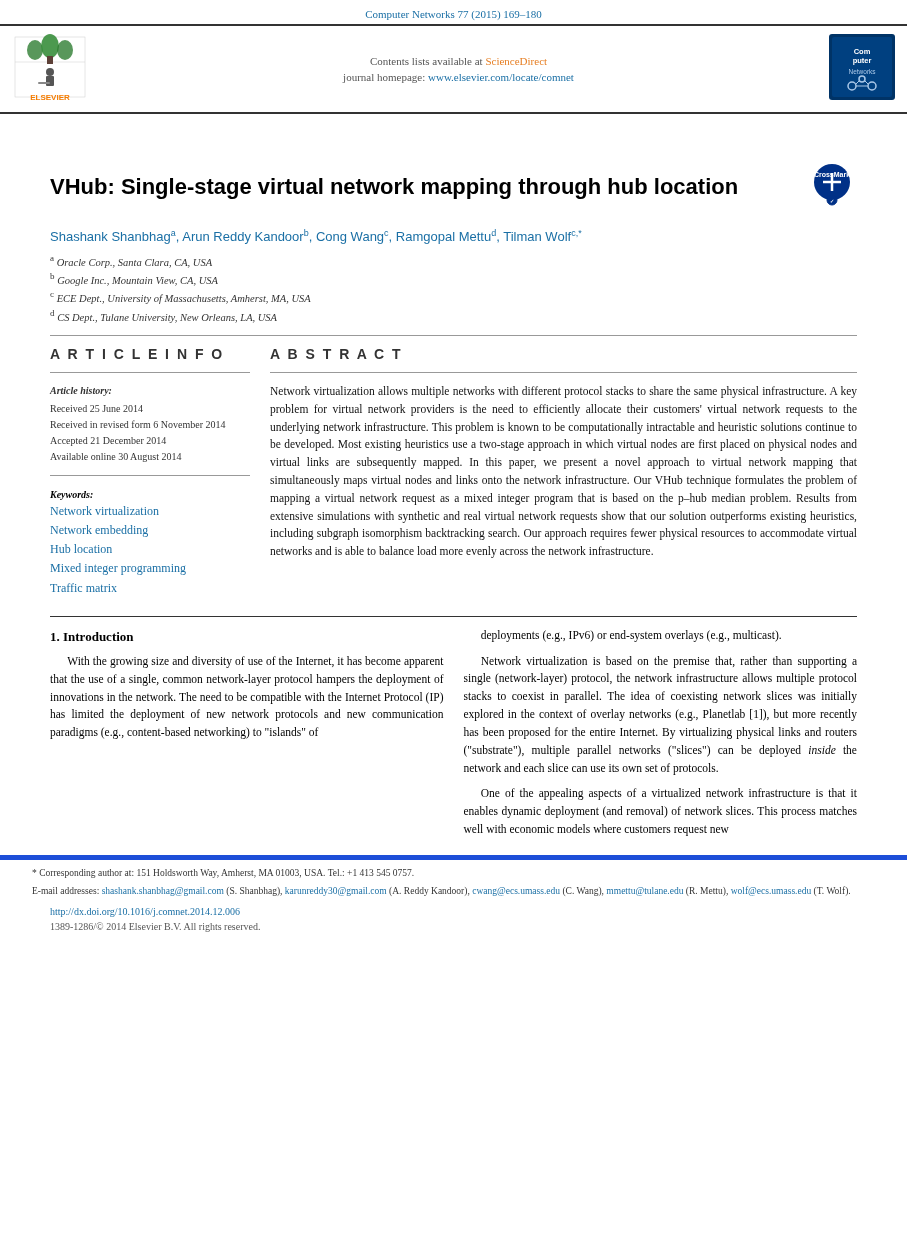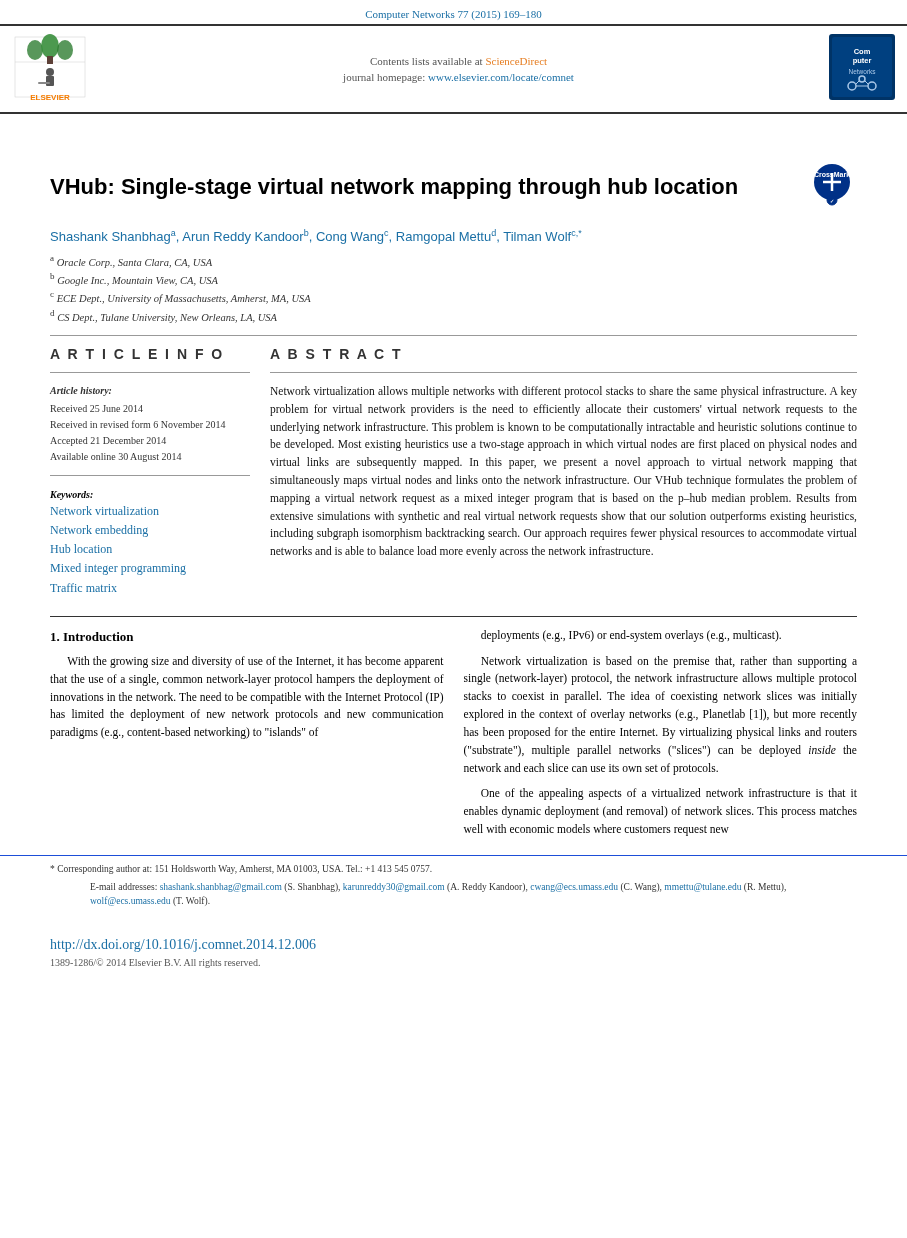--- a/index.html
+++ b/index.html
@@ -197,34 +197,33 @@
       font-size: 13px;
       font-weight: bold;
       margin-bottom: 6px;
       color: #000;
     }
     .body-para {
       margin-bottom: 8px;
       text-indent: 1.5em;
     }
     .footnote-area {
-      padding: 6px 50px 4px 50px;
-      border-top: 1px solid #1d4ed8;
+      padding: 6px 50px 4px 32px;
+      border-top: 5px solid #1d4ed8;
       margin-top: 8px;
     }
     .footnote-text {
       font-size: 9.5px;
       color: #333;
       line-height: 1.5;
     }
     .doi-line {
       padding: 4px 50px;
-      font-size: 14px;
+      font-size: 10px;
       color: #1a6fa5;
-      margin-top: 20px;
     }
     .issn-line {
       padding: 0 50px 8px 50px;
       font-size: 10px;
       color: #555;
     }
   </style>
 </head>
 <body>
 
@@ -362,21 +361,21 @@
       <p class="body-para">Network virtualization is based on the premise that, rather than supporting a single (network-layer) protocol, the network infrastructure allows multiple protocol stacks to coexist in parallel. The idea of coexisting network slices was initially explored in the context of overlay networks (e.g., Planetlab [1]), but more recently has been proposed for the entire Internet. By virtualizing physical links and routers ("substrate"), multiple parallel networks ("slices") can be deployed <em>inside</em> the network and each slice can use its own set of protocols.</p>
       <p class="body-para">One of the appealing aspects of a virtualized network infrastructure is that it enables dynamic deployment (and removal) of network slices. This process matches well with economic models where customers request new</p>
     </div>
   </div>
 </div>
 
 <div class="footnote-area">
   <div class="footnote-text">
     <span>* Corresponding author at: 151 Holdsworth Way, Amherst, MA 01003, USA. Tel.: +1 413 545 0757.</span>
   </div>
-  <div class="footnote-text" style="margin-top:4px;margin-left:40px;">
+  <div class="footnote-text" style="margin-top:4px;">
     <span>E-mail addresses:</span>
     <span>
       <span style="color:#1a6fa5;">shashank.shanbhag@gmail.com</span> (S. Shanbhag),
       <span style="color:#1a6fa5;">karunreddy30@gmail.com</span> (A. Reddy Kandoor),
       <span style="color:#1a6fa5;">cwang@ecs.umass.edu</span> (C. Wang),
       <span style="color:#1a6fa5;">mmettu@tulane.edu</span> (R. Mettu),
       <span style="color:#1a6fa5;">wolf@ecs.umass.edu</span> (T. Wolf).
     </span>
   </div>
 </div>

